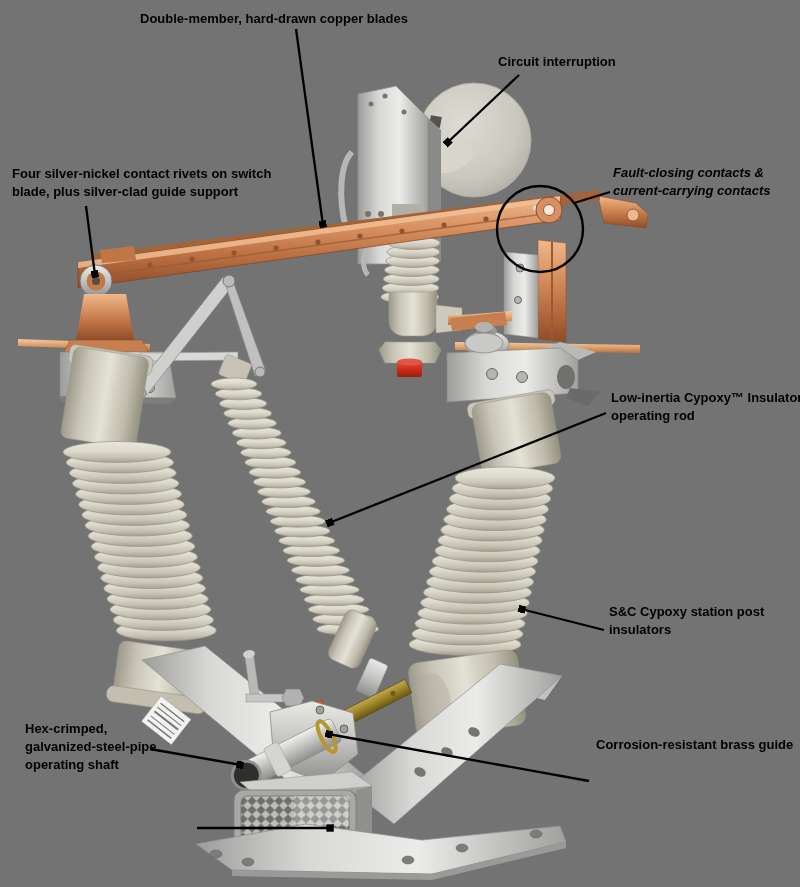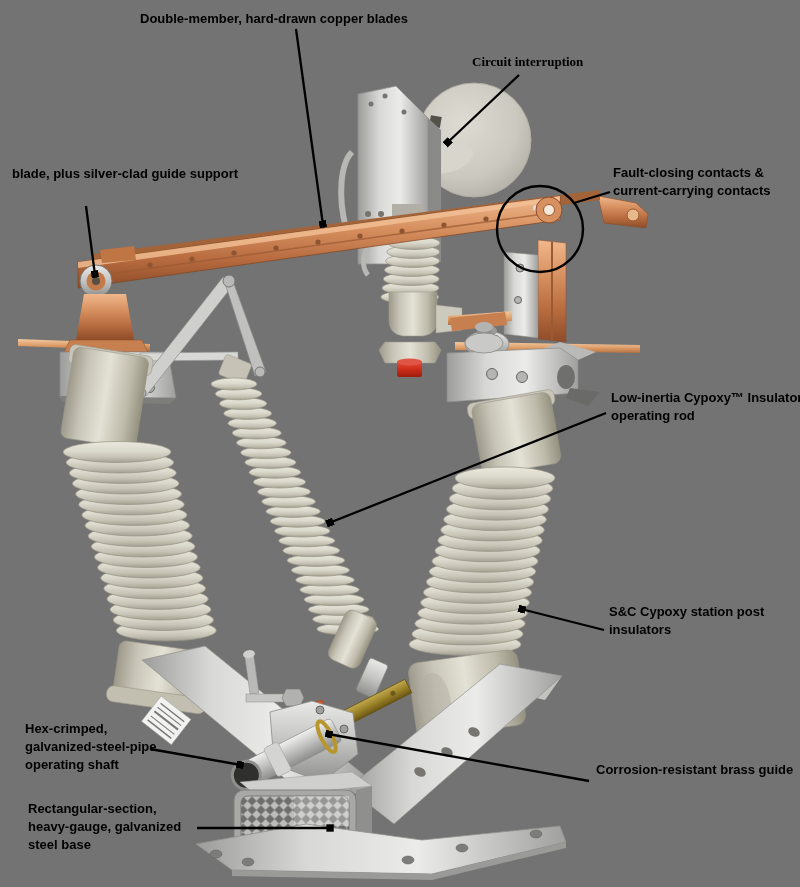--- a/index.html
+++ b/index.html
@@ -361,45 +361,41 @@
     <line x1="604" y1="630" x2="521" y2="609" marker-end="url(#sq)"></line>
     <line x1="150" y1="749" x2="241" y2="765" marker-end="url(#sq)"></line>
     <line x1="589" y1="781" x2="328" y2="734" marker-end="url(#sq)"></line>
     <line x1="197" y1="828" x2="331" y2="828" marker-end="url(#sq)"></line>
   </g>
 </svg>
 
 <div class="label" style="left:140px;top:10px;">
   <div>Double-member, hard-drawn copper blades</div>
 </div>
-<div class="label" style="left:472px;top:53px;font-family:Liberation Serif, serif;">
+<div class="label" style="left:498px;top:53px;">
   <div>Circuit interruption</div>
 </div>
 <div class="label" style="left:12px;top:165px;">
+  <div>Four silver-nickel contact rivets on switch</div>
   <div>blade, plus silver-clad guide support</div>
 </div>
-<div class="label" style="left:613px;top:164px;">
+<div class="label" style="left:613px;top:164px;font-style:italic;">
   <div>Fault-closing contacts &amp;</div>
   <div>current-carrying contacts</div>
 </div>
 <div class="label" style="left:611px;top:389px;">
   <div>Low-inertia Cypoxy™ Insulator</div>
   <div>operating rod</div>
 </div>
 <div class="label" style="left:609px;top:603px;">
   <div>S&amp;C Cypoxy station post</div>
   <div>insulators</div>
 </div>
 <div class="label" style="left:12px;top:720px;margin-left:13px;">
   <div>Hex-crimped,</div>
   <div>galvanized-steel-pipe</div>
   <div>operating shaft</div>
 </div>
-<div class="label" style="left:596px;top:761px;">
+<div class="label" style="left:596px;top:736px;">
   <div>Corrosion-resistant brass guide</div>
 </div>
-<div class="label" style="left:28px;top:800px;">
-  <div>Rectangular-section,</div>
-  <div>heavy-gauge, galvanized</div>
-  <div>steel base</div>
-</div>
 
 </div>
 
 </body></html>

